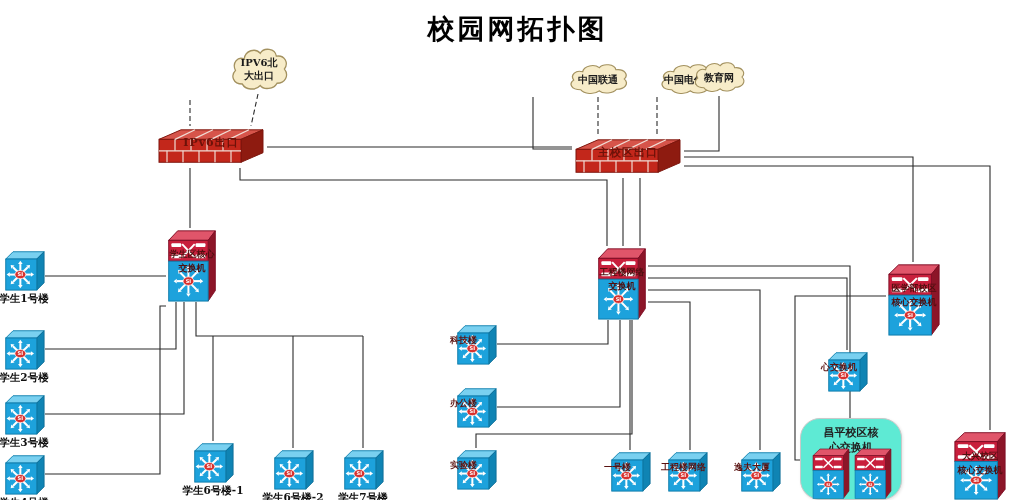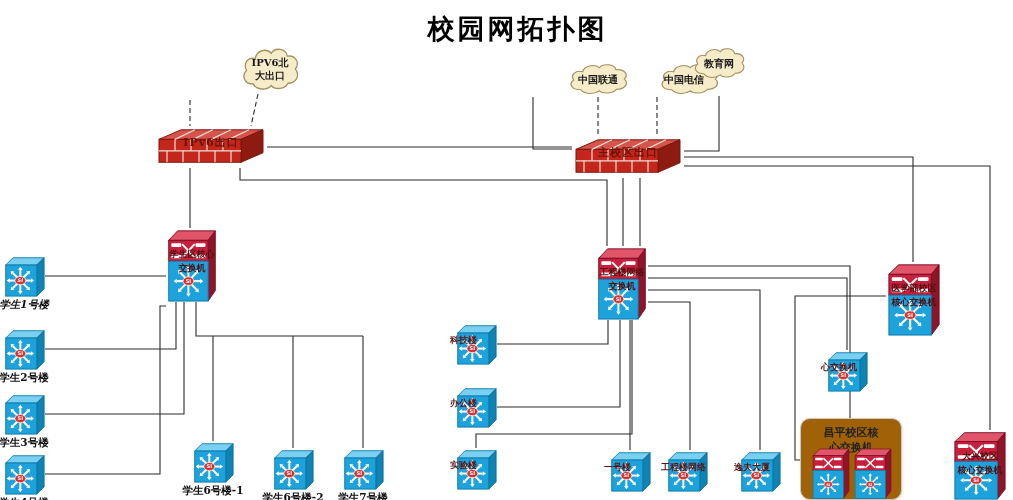--- a/index.html
+++ b/index.html
@@ -14,22 +14,22 @@
          flex-direction:column;align-items:center;justify-content:center;
          font-size:10px;font-weight:bold;color:#1a1a1a;line-height:1.3;}
   .gw-label{position:absolute;left:0;top:9px;width:100%;text-align:center;
          font-size:11px;font-weight:bold;color:#6d1209;letter-spacing:1px;}
   .core-label{position:absolute;left:-10px;top:19px;width:calc(100% + 20px);text-align:center;
          font-size:9px;font-weight:bold;color:#4f0f0f;line-height:1.6;z-index:2;}
   .lbl-below{position:absolute;text-align:center;font-size:10.5px;font-weight:bold;
          color:#111;white-space:nowrap;}
   .lbl-overlay{position:absolute;left:-5px;top:12px;width:calc(100% + 10px);
          font-size:9px;font-weight:bold;color:#5a1311;line-height:1.15;z-index:2;}
-  .group-box{position:absolute;border:1.5px solid #c9c9c9;border-radius:10px;
-         background:#a16207;z-index:1;box-shadow:1px 1px 3px rgba(0,0,0,.10);}
+  .group-box{position:absolute;border:1.5px solid #c9c9c9;border-radius:20px;
+         background:#5eead4;z-index:1;box-shadow:1px 1px 3px rgba(0,0,0,.10);}
   .group-label{position:absolute;top:7px;left:0;width:100%;text-align:center;
          font-size:11px;font-weight:bold;color:#222;line-height:1.35;}
   .inner-core{position:absolute;z-index:2;}
 </style>
 </head>
 <body>
 
 <div id="stage">
   <h1 id="title">校园网拓扑图</h1>
   <svg id="links" width="1013" height="500">
@@ -57,21 +57,21 @@
       <polyline points="497,344 608,344 608,320" fill="none" stroke="#2b2b2b" stroke-width="1.1"></polyline>
       <polyline points="497,407 620,407 620,320" fill="none" stroke="#2b2b2b" stroke-width="1.1"></polyline>
       <polyline points="476,448 476,434 632,434 632,320" fill="none" stroke="#2b2b2b" stroke-width="1.1"></polyline>
       <polyline points="630,320 630,450" fill="none" stroke="#2b2b2b" stroke-width="1.1"></polyline>
       <polyline points="690,450 690,302 648,302" fill="none" stroke="#2b2b2b" stroke-width="1.1"></polyline>
       <polyline points="760,450 760,290 648,290" fill="none" stroke="#2b2b2b" stroke-width="1.1"></polyline>
       <polyline points="847,350 847,278 648,278" fill="none" stroke="#2b2b2b" stroke-width="1.1"></polyline>
       <polyline points="648,266 850,266 850,418" fill="none" stroke="#2b2b2b" stroke-width="1.1"></polyline>
       <polyline points="886,296 795,296 795,460 800,460" fill="none" stroke="#2b2b2b" stroke-width="1.1"></polyline>
     </svg>
-    <div class="node" style="left: 239px; top: 44px; width: 62px; height: 50px;">
+    <div class="node" style="left: 228px; top: 44px; width: 62px; height: 50px;">
       <svg viewBox="0 0 100 70" width="62" height="50" preserveAspectRatio="none">
     <path d="M23,56 C8,56 4,44 12,37 C6,26 16,17 26,21 C28,9 44,5 52,13 C58,4 76,6 78,17
              C92,15 98,27 91,35 C99,44 92,55 79,55 C74,63 58,65 52,58 C44,66 28,64 23,56 Z" fill="#f7ecc9" stroke="#a3915f" stroke-width="2"></path>
       </svg>
       <div class="cloud-label">
         <div>IPV6北</div>
         <div>大出口</div>
       </div>
     </div>
     <div class="node" style="left: 566px; top: 61px; width: 64px; height: 36px;">
@@ -85,21 +85,21 @@
     </div>
     <div class="node" style="left: 647px; top: 61px; width: 64px; height: 36px; padding-left: 10px;">
       <svg viewBox="0 0 100 70" width="64" height="36" preserveAspectRatio="none">
     <path d="M23,56 C8,56 4,44 12,37 C6,26 16,17 26,21 C28,9 44,5 52,13 C58,4 76,6 78,17
              C92,15 98,27 91,35 C99,44 92,55 79,55 C74,63 58,65 52,58 C44,66 28,64 23,56 Z" fill="#f7ecc9" stroke="#a3915f" stroke-width="2"></path>
       </svg>
       <div class="cloud-label">
         <div>中国电信</div>
       </div>
     </div>
-    <div class="node" style="left: 691px; top: 45px; width: 56px; height: 36px;">
+    <div class="node" style="left: 691px; top: 59px; width: 56px; height: 36px;">
       <svg viewBox="0 0 100 70" width="56" height="36" preserveAspectRatio="none">
     <path d="M23,56 C8,56 4,44 12,37 C6,26 16,17 26,21 C28,9 44,5 52,13 C58,4 76,6 78,17
              C92,15 98,27 91,35 C99,44 92,55 79,55 C74,63 58,65 52,58 C44,66 28,64 23,56 Z" fill="#f7ecc9" stroke="#a3915f" stroke-width="2"></path>
       </svg>
       <div class="cloud-label">
         <div>教育网</div>
       </div>
     </div>
     <div class="node" style="left: 155px; top: 126px; width: 112px; height: 42px;">
       <svg viewBox="0 0 112 44" width="112" height="42" preserveAspectRatio="none">
@@ -348,21 +348,21 @@
           <line x1="25" y1="56" x2="15.8" y2="46.8" stroke="#fff" stroke-width="2.2"></line>
           <polygon points="13.3,44.3 17.6,45.0 14.0,48.6" fill="#fff"></polygon>
           <line x1="25" y1="56" x2="25.0" y2="43.0" stroke="#fff" stroke-width="2.2"></line>
           <polygon points="25.0,39.5 27.5,43.0 22.5,43.0" fill="#fff"></polygon>
           <line x1="25" y1="56" x2="34.2" y2="46.8" stroke="#fff" stroke-width="2.2"></line>
           <polygon points="36.7,44.3 36.0,48.6 32.4,45.0" fill="#fff"></polygon>
           <ellipse cx="25" cy="56" rx="6" ry="4.5" fill="#d8312e" stroke="#fff" stroke-width="0.8"></ellipse>
           <text x="25" y="58" text-anchor="middle" font-size="5.5" font-weight="bold" fill="#fff" font-family="DejaVu Sans, sans-serif">SI</text>
         </svg></div>
     </div>
-    <div class="node" style="left: 3px; top: 255px; width: 42px; height: 42px; font-style: italic;">
+    <div class="node" style="left: 3px; top: 249px; width: 42px; height: 42px;">
       <svg viewBox="0 0 46 46" width="42" height="42">
     <polygon points="3,11 11,3 45,3 37,11" fill="#79d0f0" stroke="#0d7fae"></polygon>
     <polygon points="37,11 45,3 45,37 37,45" fill="#0f84b4" stroke="#0d6d96"></polygon>
     <rect x="3" y="11" width="34" height="34" fill="#1da2dc" stroke="#0c7aa8"></rect>
     <line x1="19" y1="28" x2="30.5" y2="28.0" stroke="#fff" stroke-width="2.2"></line>
         <polygon points="34.0,28.0 30.5,30.5 30.5,25.5" fill="#fff"></polygon>
         <line x1="19" y1="28" x2="27.1" y2="36.1" stroke="#fff" stroke-width="2.2"></line>
         <polygon points="29.6,38.6 25.4,37.9 28.9,34.4" fill="#fff"></polygon>
         <line x1="19" y1="28" x2="19.0" y2="39.5" stroke="#fff" stroke-width="2.2"></line>
         <polygon points="19.0,43.0 16.5,39.5 21.5,39.5" fill="#fff"></polygon>

